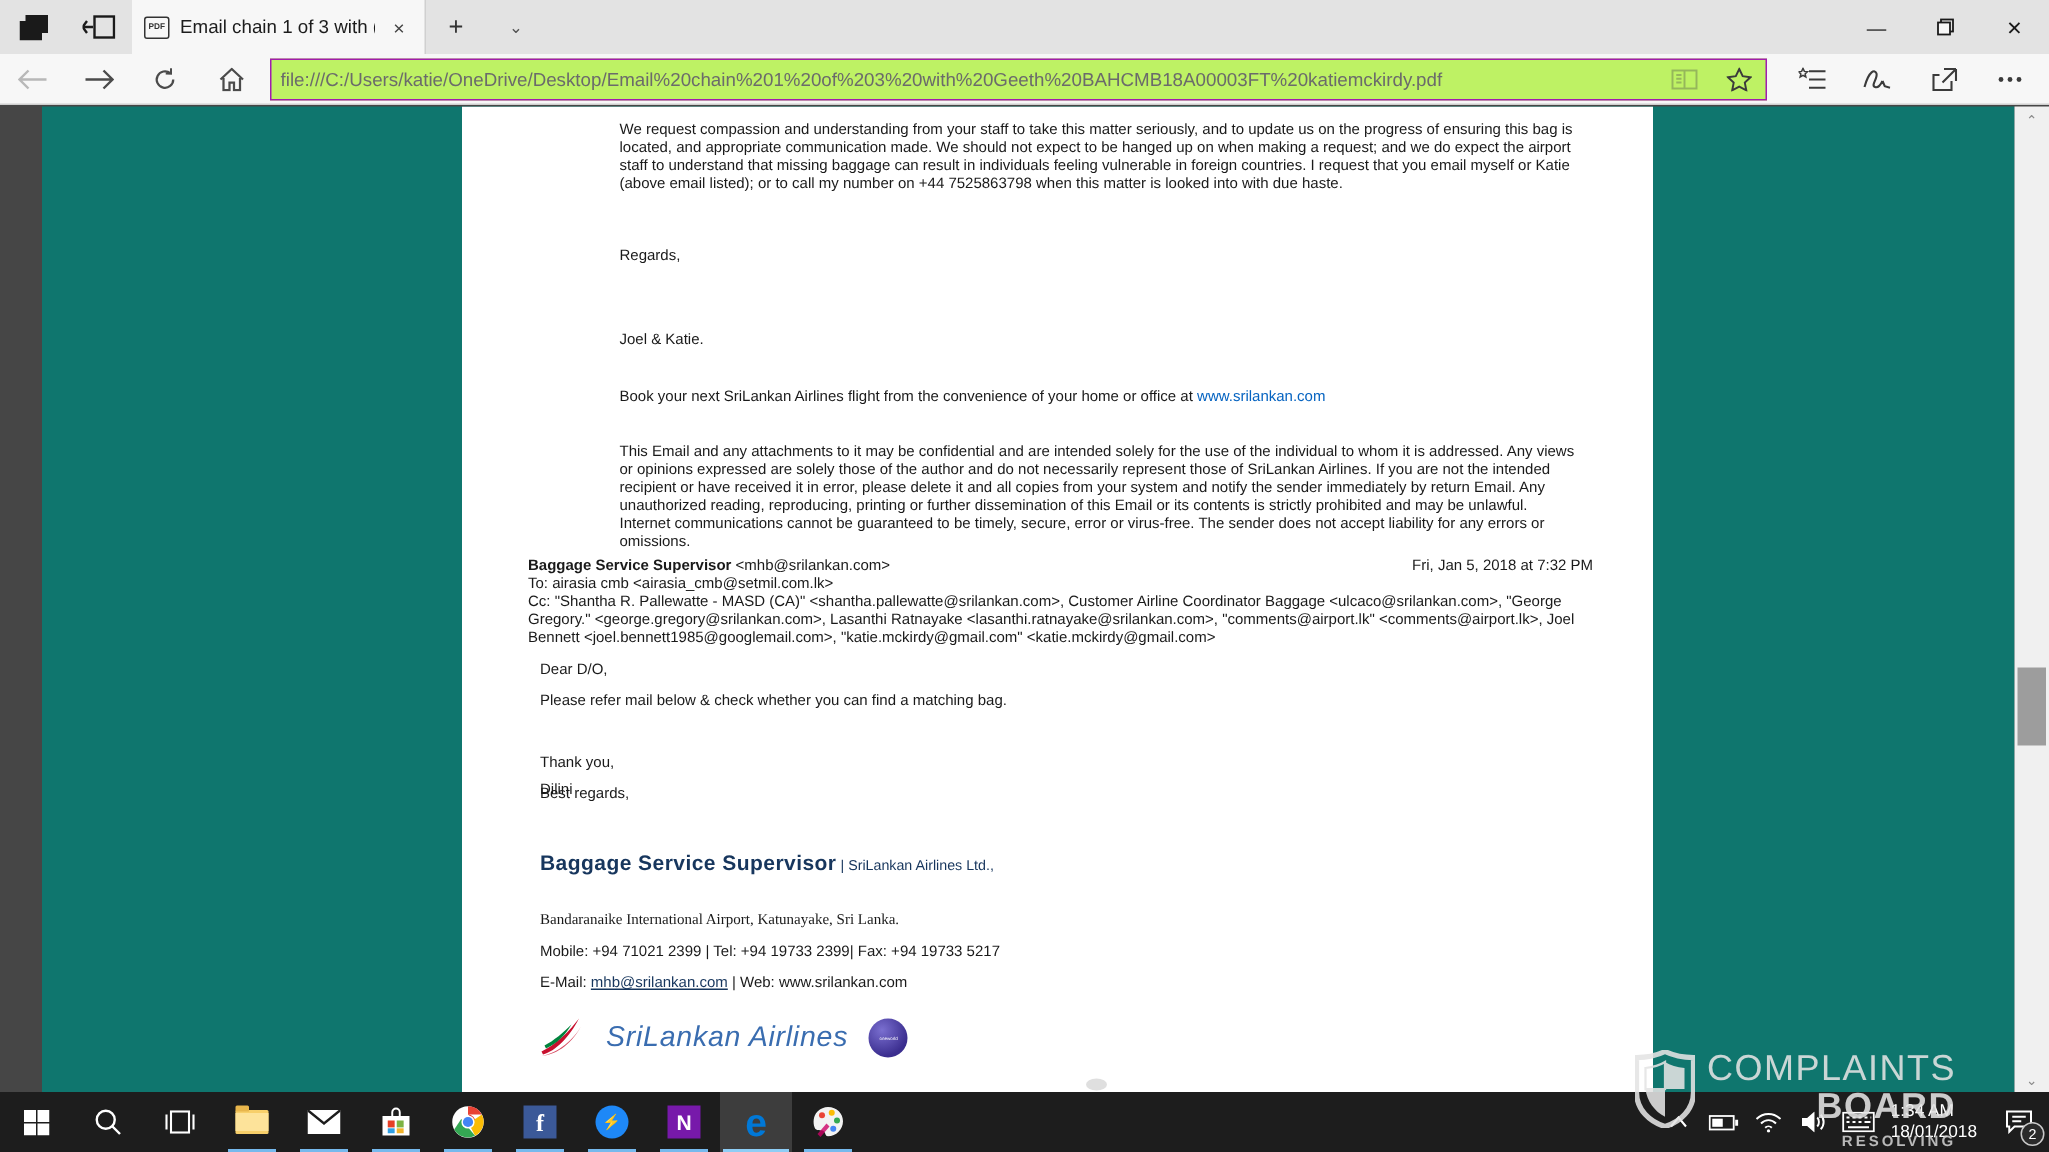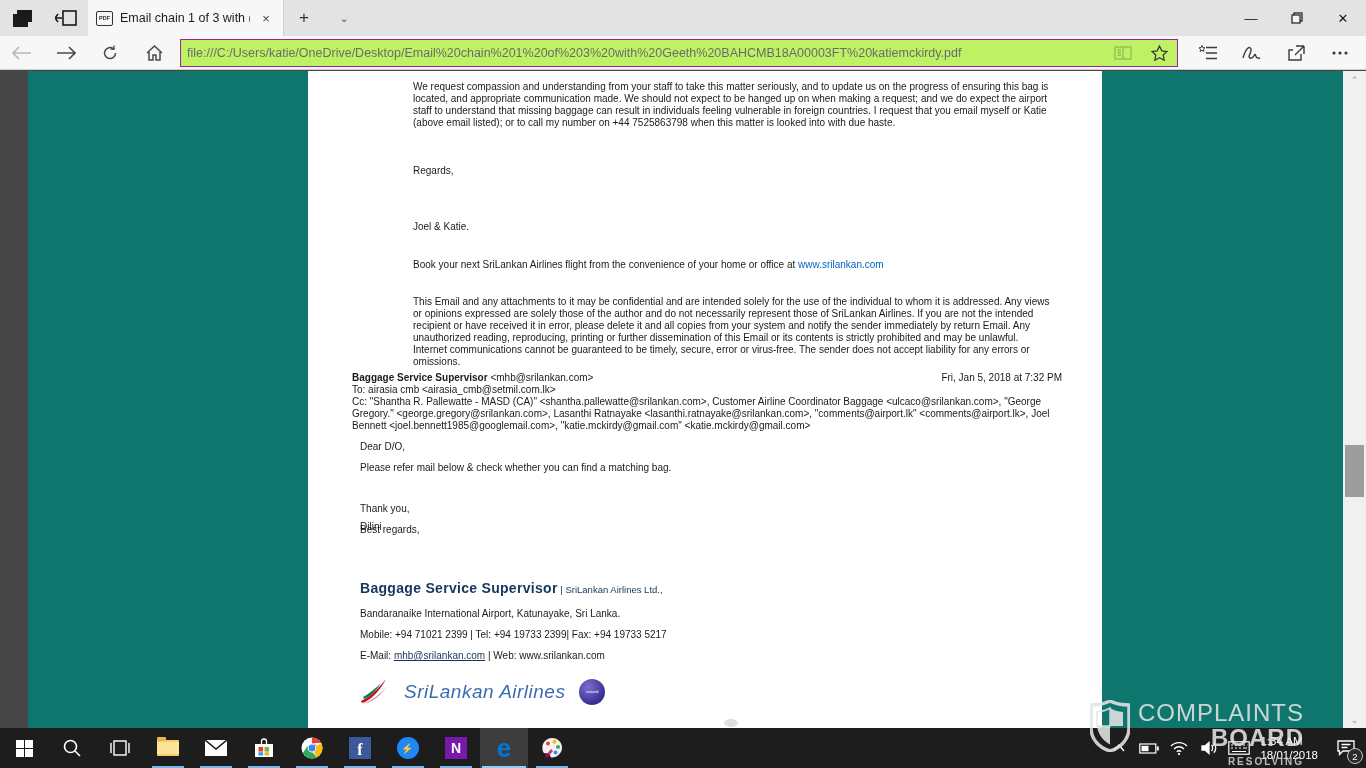--- a/index.html
+++ b/index.html
@@ -206,24 +206,24 @@
         <div>To: airasia cmb &lt;airasia_cmb@setmil.com.lk&gt;</div>
         <div>Cc: "Shantha R. Pallewatte - MASD (CA)" &lt;shantha.pallewatte@srilankan.com&gt;, Customer Airline Coordinator Baggage &lt;ulcaco@srilankan.com&gt;, "George Gregory." &lt;george.gregory@srilankan.com&gt;, Lasanthi Ratnayake &lt;lasanthi.ratnayake@srilankan.com&gt;, "comments@airport.lk" &lt;comments@airport.lk&gt;, Joel Bennett &lt;joel.bennett1985@googlemail.com&gt;, "katie.mckirdy@gmail.com" &lt;katie.mckirdy@gmail.com&gt;</div>
       </div>
 
       <div class="blk bluetxt" style="left:52px; top:370px;">Dear D/O,</div>
       <div class="blk bluetxt" style="left:52px; top:391px;">Please refer mail below &amp; check whether you can find a matching bag.</div>
       <div class="blk bluetxt" style="left:52px; top:432px;">Thank you,</div>
       <div class="blk bluetxt" style="left:52px; top:453px;">Best regards,</div>
       <div class="blk bluetxt" style="left:52px; top:450px;">Dilini</div>
 
-      <div class="blk" style="left:52px; top:511px;">
+      <div class="blk" style="left:52px; top:498px;">
         <span class="sig-title">Baggage Service Supervisor</span><span class="sig-sub"> | SriLankan Airlines Ltd.,</span>
       </div>
-      <div class="blk sig-line" style="left:52px; top:537px;">Bandaranaike International Airport, Katunayake, Sri Lanka.</div>
+      <div class="blk sig-line" style="left:52px; top:537px;font-family:Liberation Serif, serif;">Bandaranaike International Airport, Katunayake, Sri Lanka.</div>
       <div class="blk sig-line" style="left:52px; top:558px;">Mobile: +94 71021 2399 | Tel: +94 19733 2399| Fax: +94 19733 5217</div>
       <div class="blk sig-line" style="left:52px; top:579px;">
         <span>E-Mail: </span><a href="#" class="u">mhb@srilankan.com</a><span> | Web: www.srilankan.com</span>
       </div>
 
       <div class="blk logo-row" style="left:52px; top:606px;">
         <svg width="30" height="30" viewBox="0 0 30 30">
           <path d="M2 26 C10 24, 20 14, 26 2 C20 10, 10 20, 1 24 Z" fill="#c8102e"></path>
           <path d="M4 22 C11 19, 17 13, 21 6 C16 11, 9 17, 3 20 Z" fill="#00843d"></path>
           <path d="M1 27 C12 26, 22 18, 28 6 C23 16, 12 25, 1 27 Z" fill="#c8102e" opacity=".75"></path>

